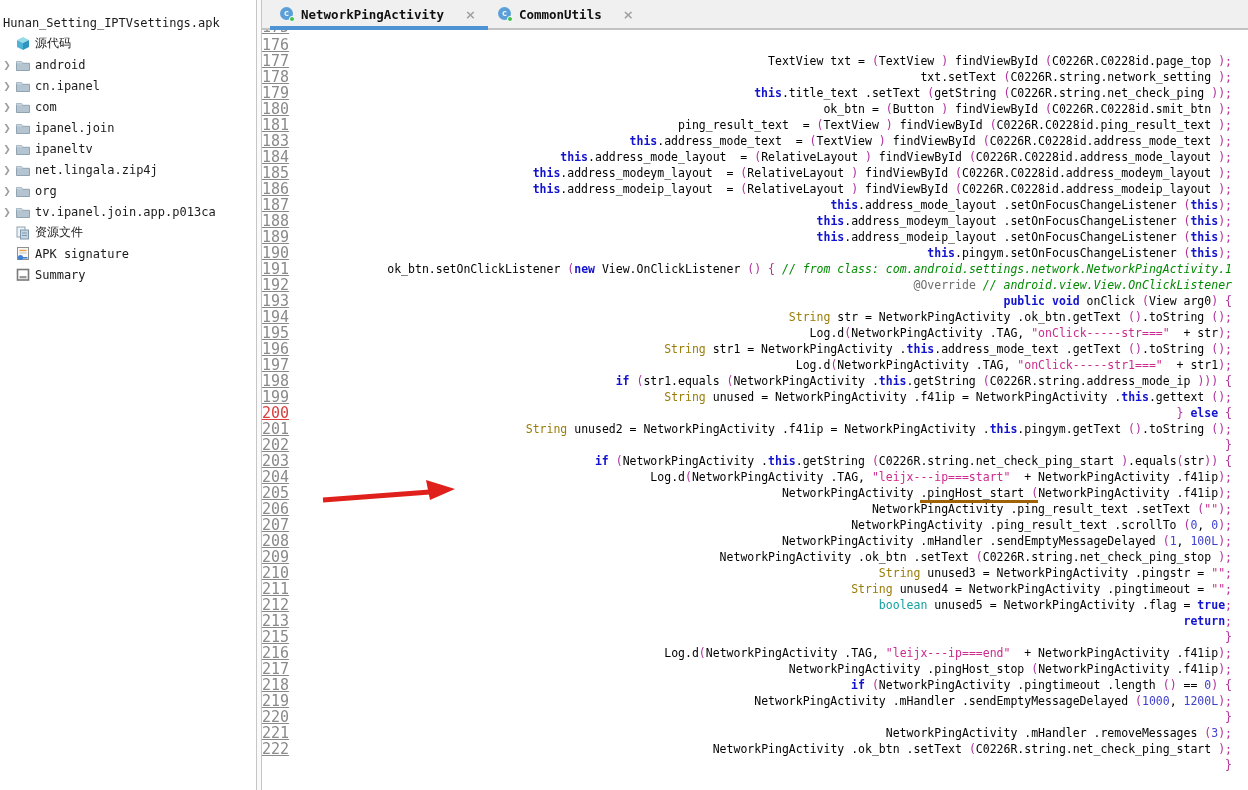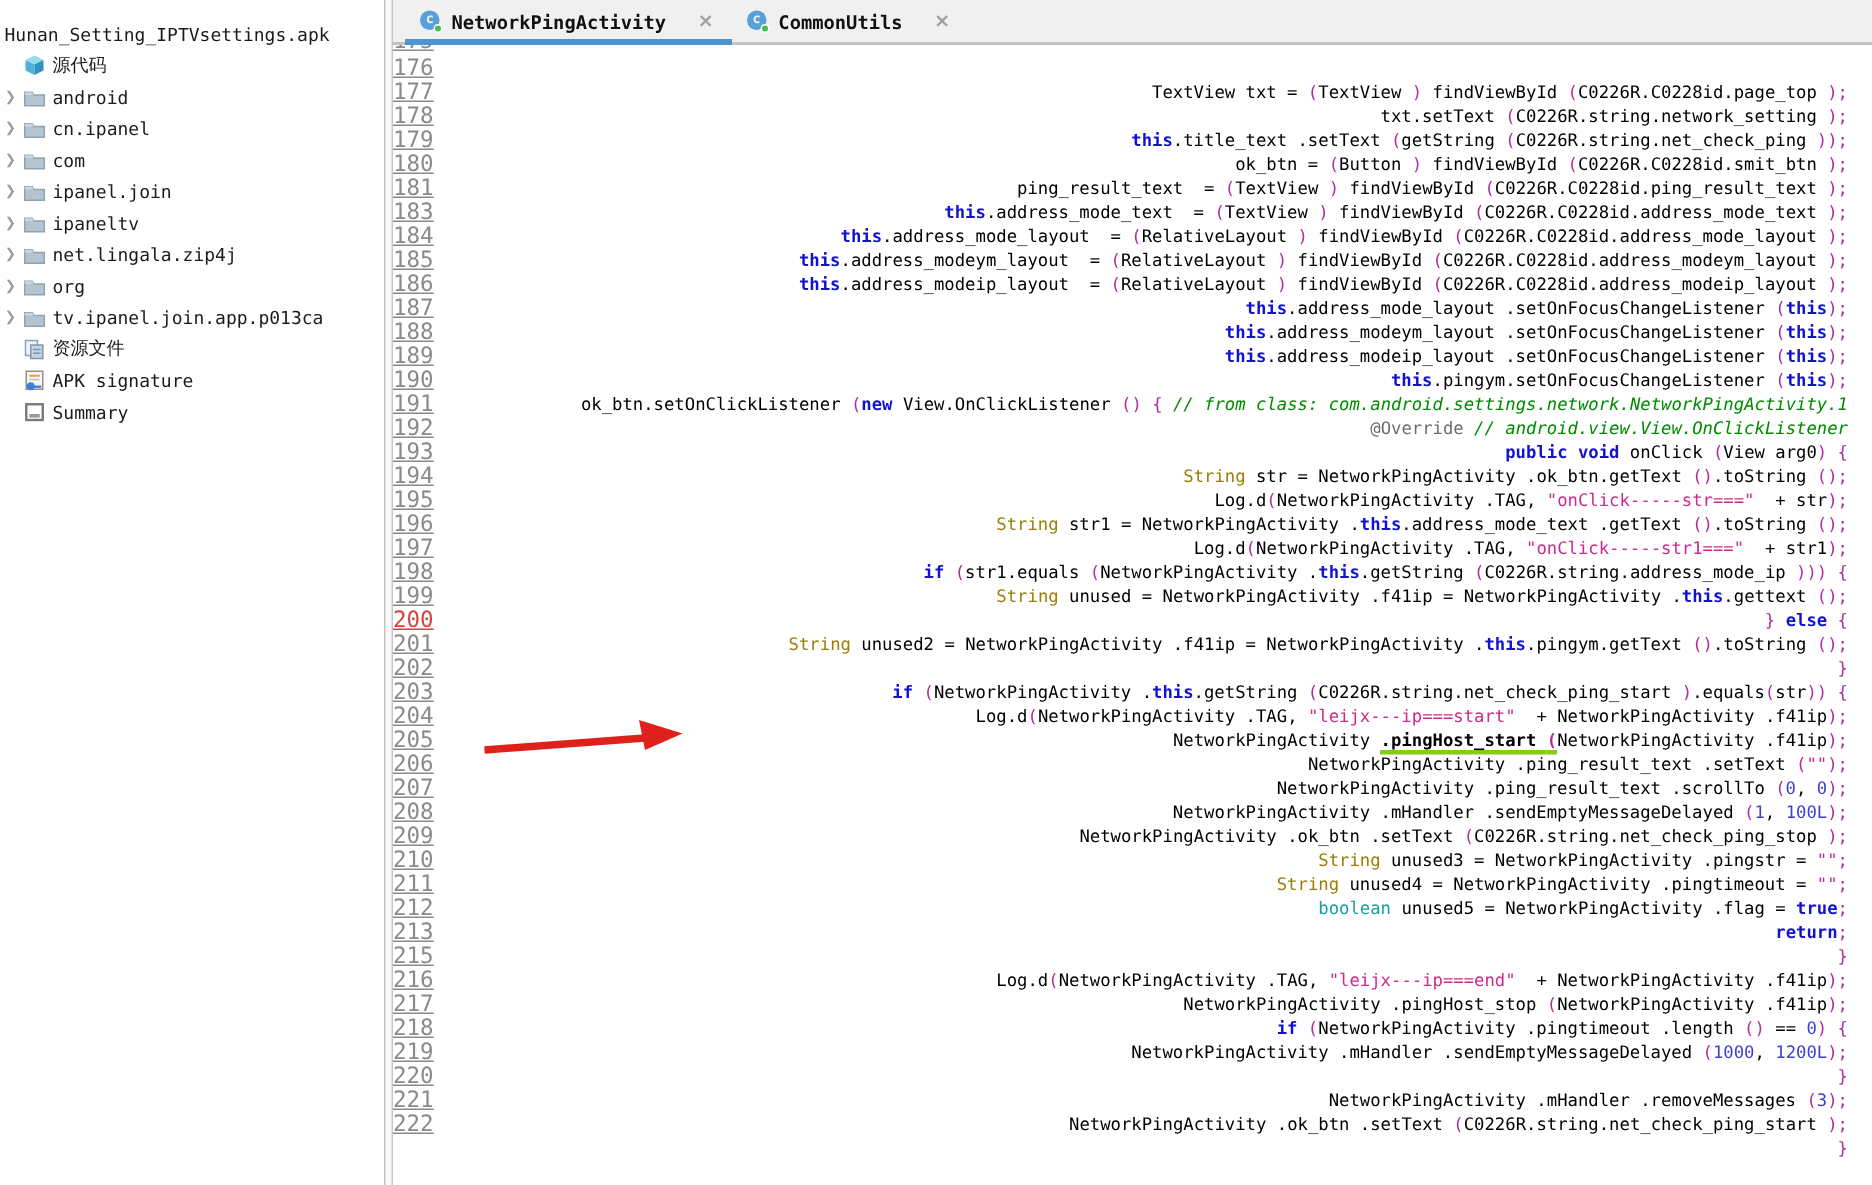--- a/index.html
+++ b/index.html
@@ -53,21 +53,21 @@
 
   .tk-p { color:#000000; }
   .tk-k { color:#1313cf; font-weight:bold; }
   .tk-t { color:#9a7d0a; }
   .tk-b { color:#16a0a0; }
   .tk-s { color:#cc2a8d; }
   .tk-n { color:#4040d0; }
   .tk-c { color:#008a00; font-style:italic; }
   .tk-a { color:#6e6e6e; }
   .tk-br { color:#b02f9b; }
-  .u { border-bottom:3px solid #84cc16;font-weight:bold; }
+  .u { border-bottom:3px solid #a16207; }
 
   .overlay { position:absolute; left:0; top:0; width:1248px; height:790px;
              pointer-events:none; z-index:5; }
 
   
   svg { display:block; }
 </style>
 </head>
 <body>
 

